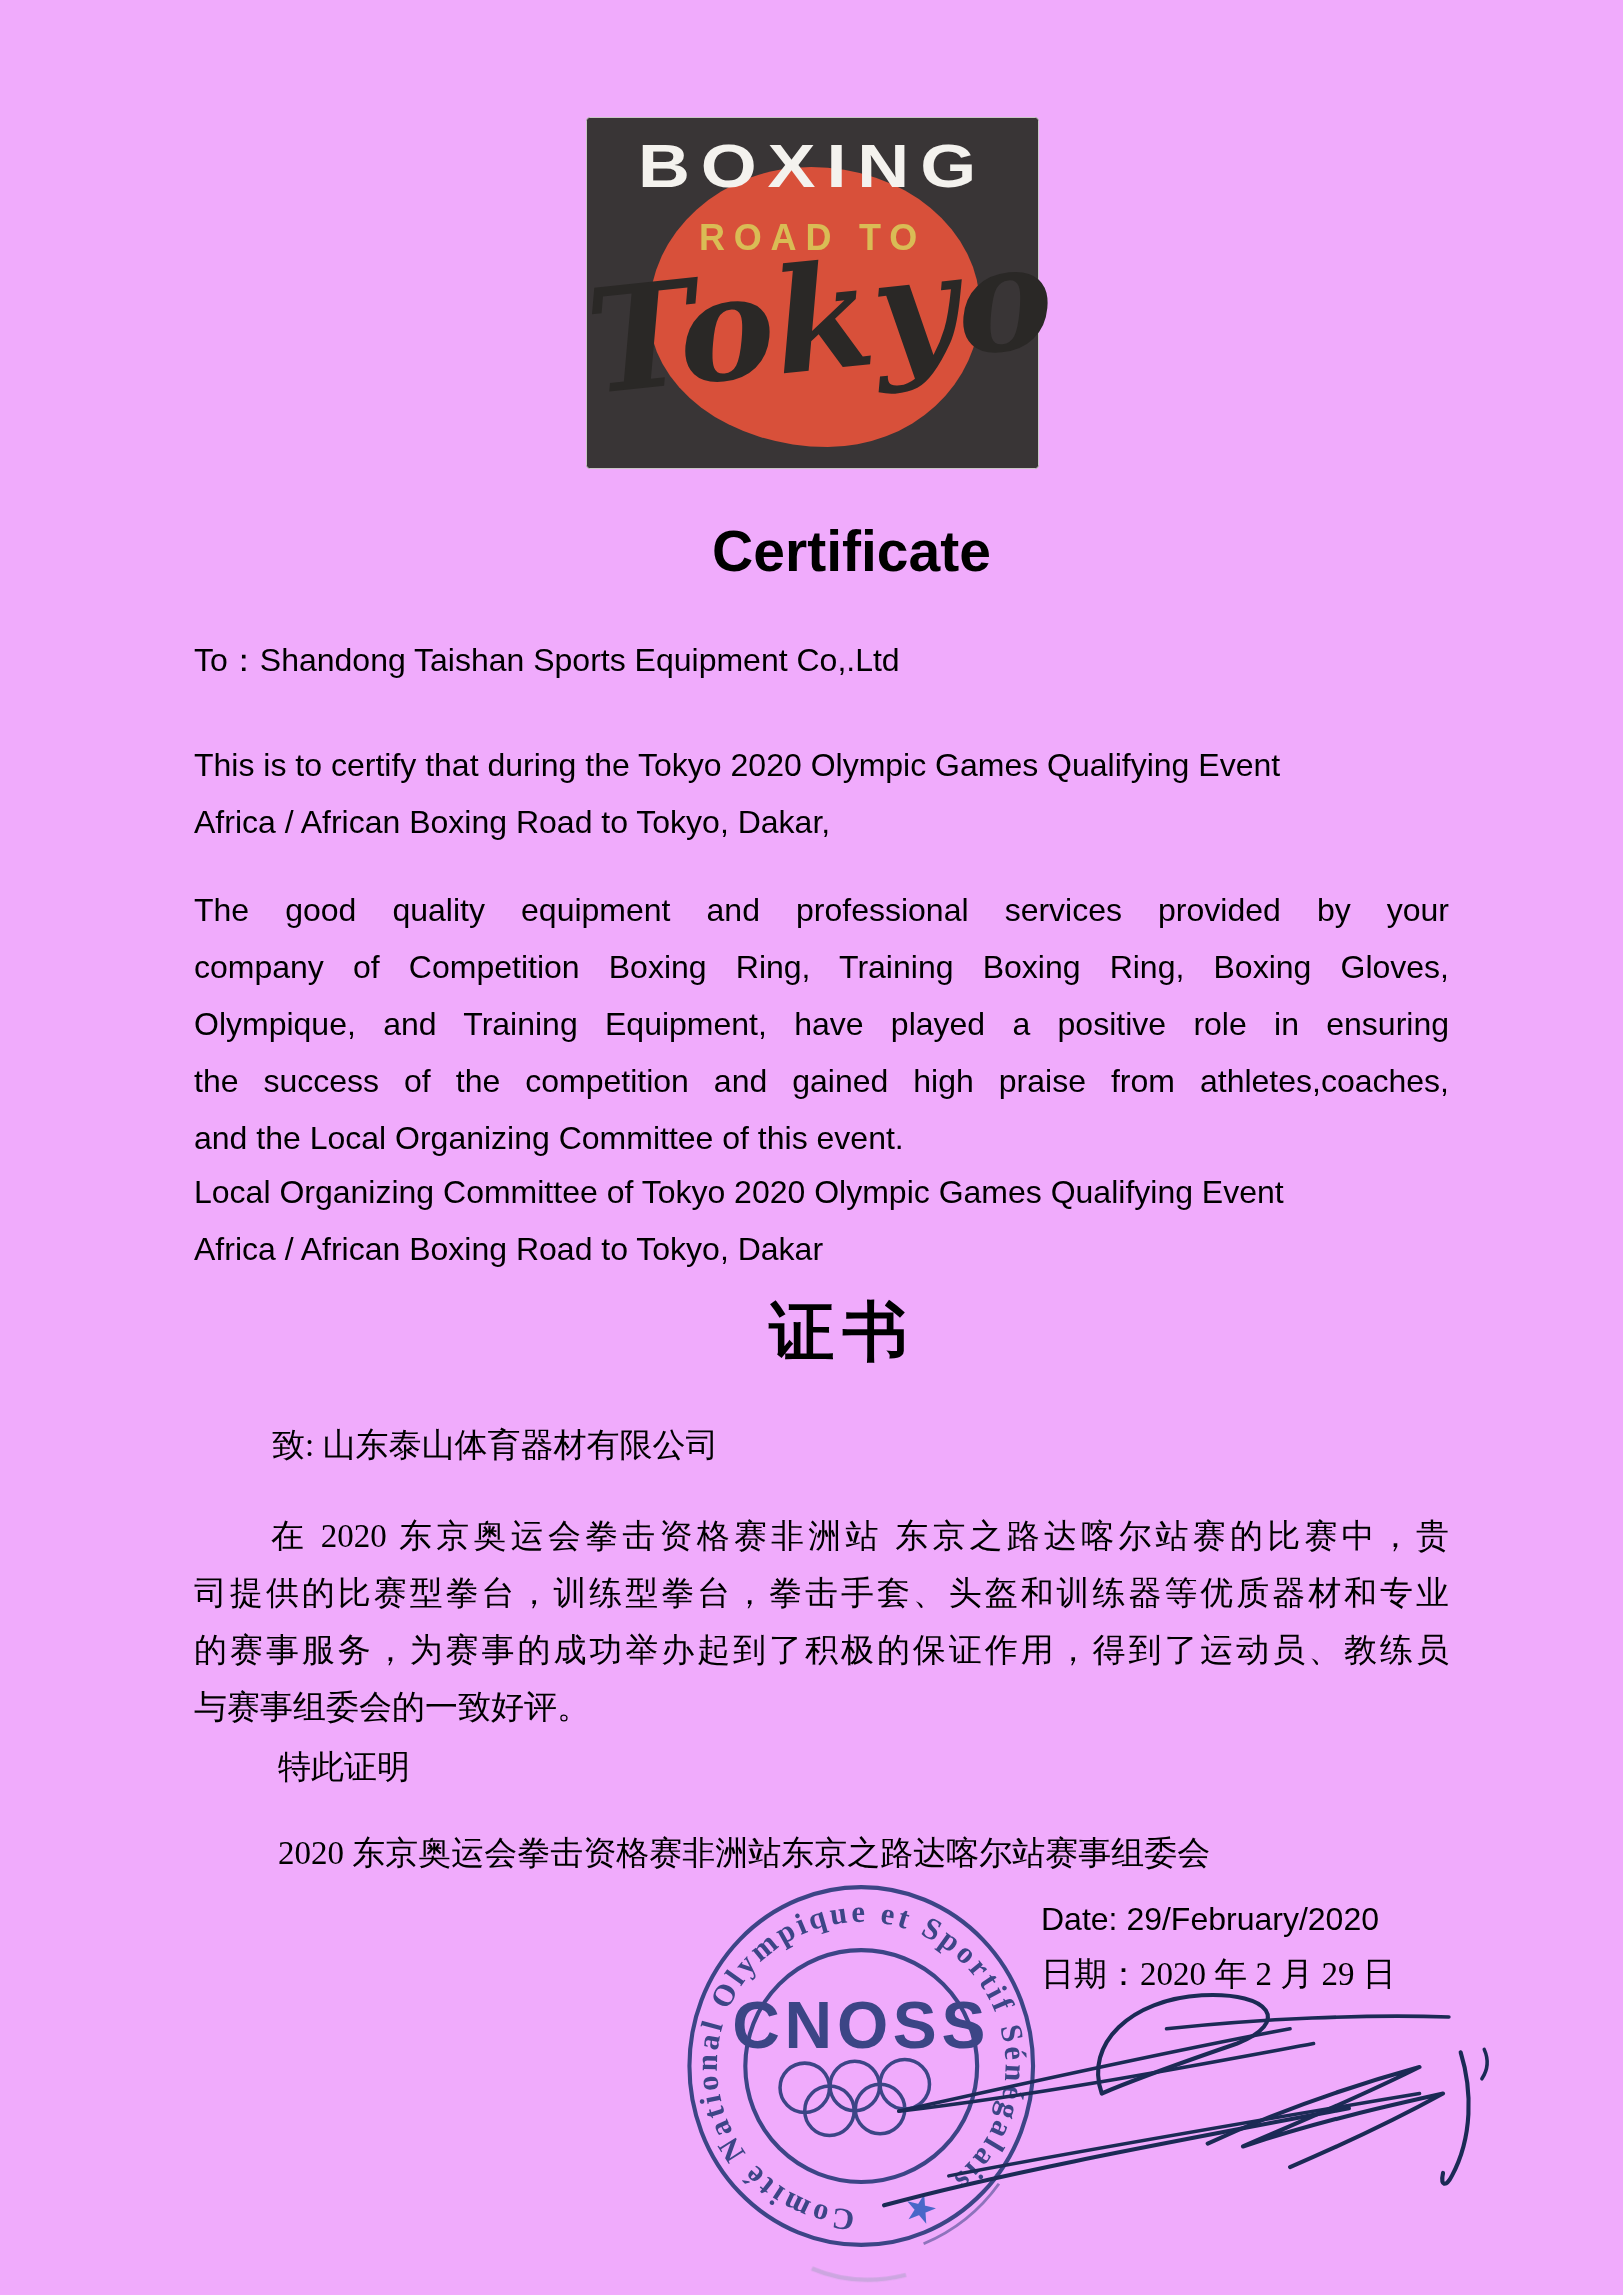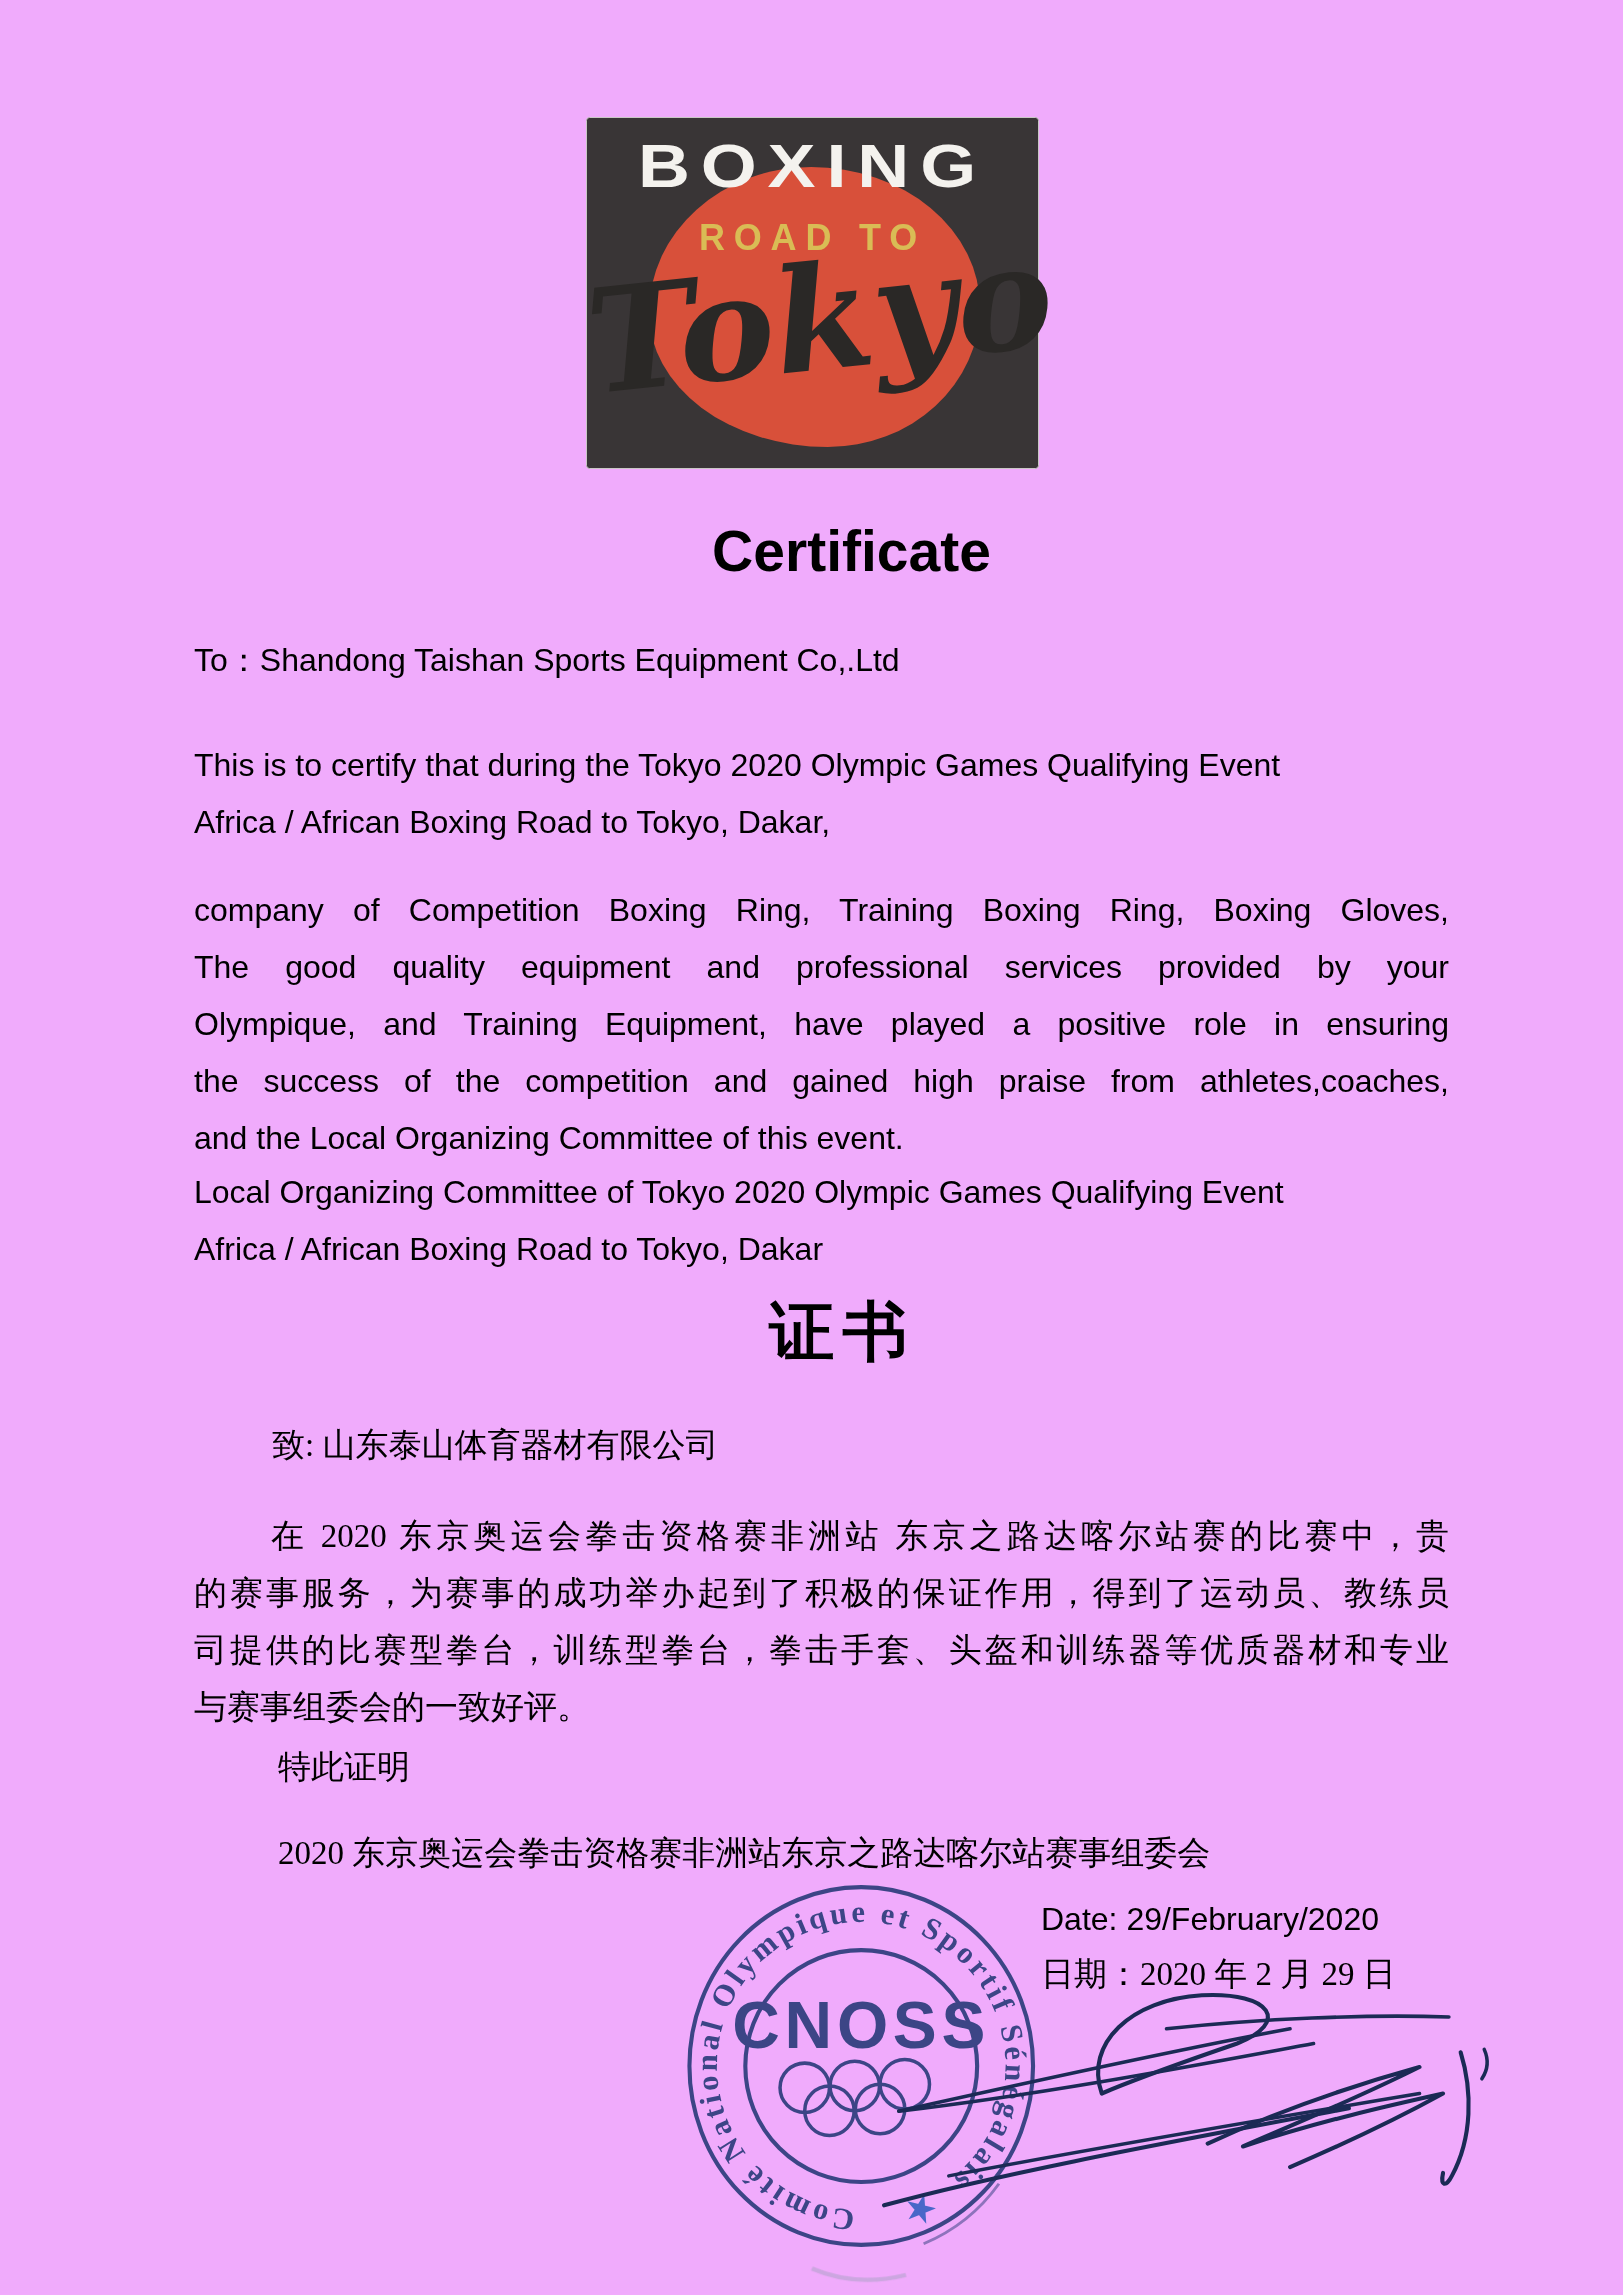--- a/index.html
+++ b/index.html
@@ -77,41 +77,41 @@
   <div class="abs to-en">To：Shandong Taishan Sports Equipment Co,.Ltd</div>
 
   <div class="abs par p1">
 
   <span class="line">This is to certify that during the Tokyo 2020 Olympic Games Qualifying Event</span>
       <span class="line">Africa / African Boxing Road to Tokyo, Dakar,</span>
     </div>
 
   <div class="abs par p2 just">
 
-  <span class="line">company of Competition Boxing Ring, Training Boxing Ring, Boxing Gloves,</span>
-      <span class="line">The good quality equipment and professional services provided by your</span>
+  <span class="line">The good quality equipment and professional services provided by your</span>
+      <span class="line">company of Competition Boxing Ring, Training Boxing Ring, Boxing Gloves,</span>
       <span class="line">Olympique, and Training Equipment, have played a positive role in ensuring</span>
       <span class="line">the success of the competition and gained high praise from athletes,coaches,</span>
       <span class="line">and the Local Organizing Committee of this event.</span>
     </div>
 
   <div class="abs par p3">
 
   <span class="line">Local Organizing Committee of Tokyo 2020 Olympic Games Qualifying Event</span>
       <span class="line">Africa / African Boxing Road to Tokyo, Dakar</span>
     </div>
 
   <div class="abs zh title-zh">证书</div>
   <div class="abs zh to-zh">致: 山东泰山体育器材有限公司</div>
 
   <div class="abs par zh pzh just">
 
   <span class="line">在 2020 东京奥运会拳击资格赛非洲站 东京之路达喀尔站赛的比赛中，贵</span>
+      <span class="line">司提供的比赛型拳台，训练型拳台，拳击手套、头盔和训练器等优质器材和专业</span>
       <span class="line">的赛事服务，为赛事的成功举办起到了积极的保证作用，得到了运动员、教练员</span>
-      <span class="line">司提供的比赛型拳台，训练型拳台，拳击手套、头盔和训练器等优质器材和专业</span>
       <span class="line">与赛事组委会的一致好评。</span>
     </div>
 
   <div class="abs zh attest">特此证明</div>
   <div class="abs zh committee">2020 东京奥运会拳击资格赛非洲站东京之路达喀尔站赛事组委会</div>
 
   <div class="abs date-en">Date: 29/February/2020</div>
   <div class="abs zh date-zh">日期：2020 年 2 月 29 日</div>
 
   <svg class="abs stamp-svg" width="406" height="436" viewBox="0 0 690 740">

